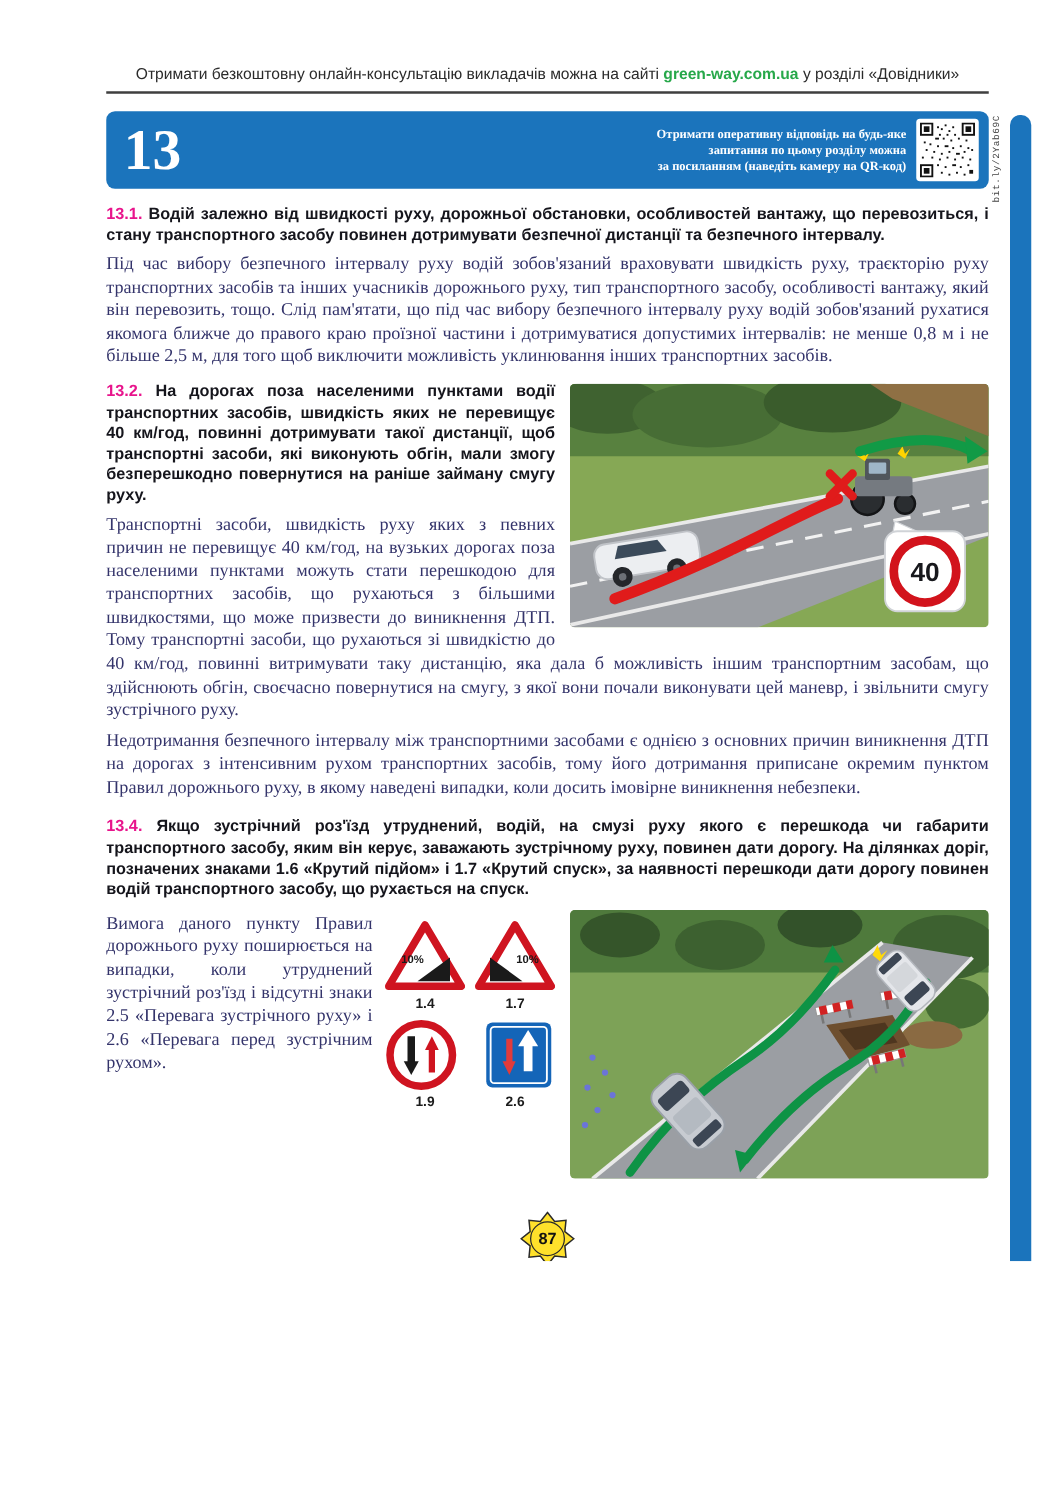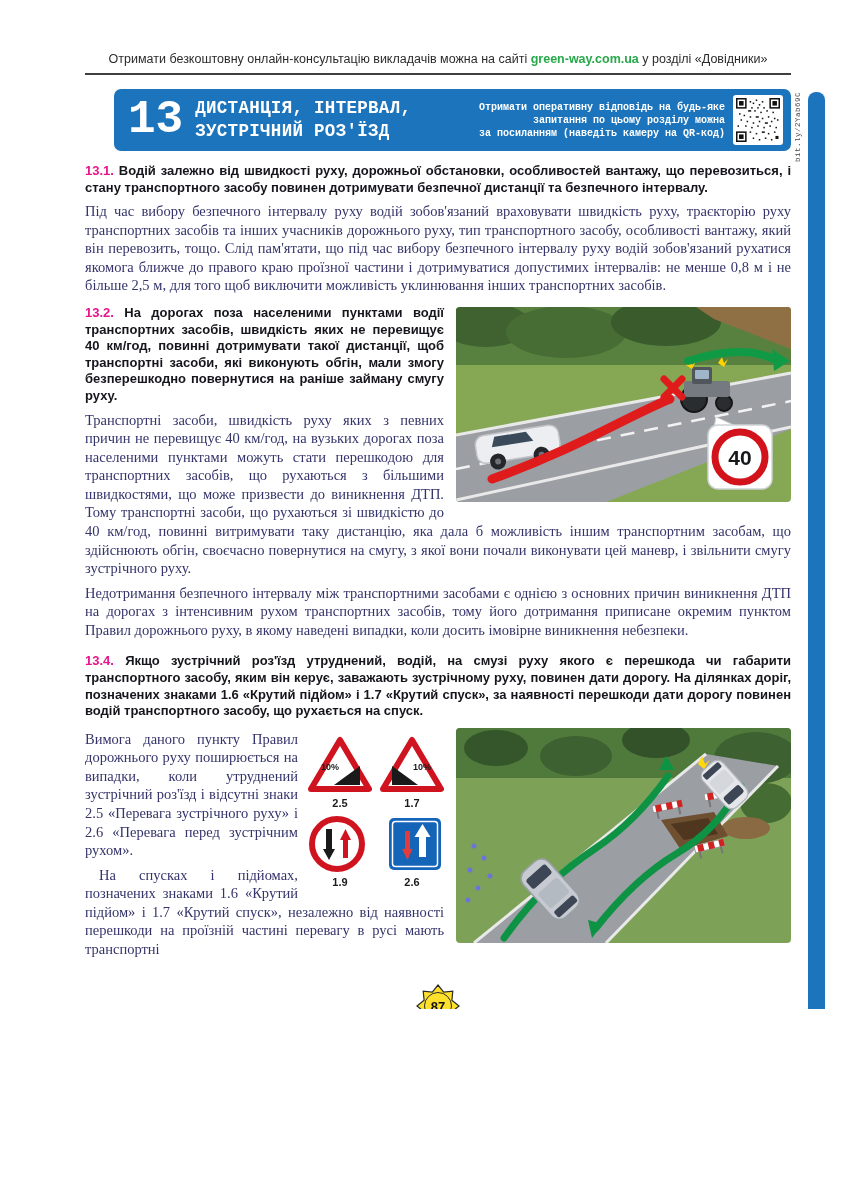--- a/index.html
+++ b/index.html
@@ -11,21 +11,21 @@
   .content { position:absolute; left:85px; top:0; width:706px; }
 
   
   .topheader { margin-top:52px; text-align:center; font:12.5px "Liberation Sans", sans-serif;
                color:#2b2b2b; padding-bottom:7px; border-bottom:2px solid #3f3f3f; }
   .topheader .site { color:#27a84a; font-weight:bold; }
 
   
   .banner { margin-top:14px; height:62px; background:#1b74bc; border-radius:7px;
             display:flex; align-items:center; padding:0 8px 0 14px; color:#fff;
-            font-family:Liberation Mono, monospace;margin-left:29px; }
+            font-family:Liberation Serif, serif; }
   .ch-num { font-size:46px; font-weight:bold; line-height:60px; margin-right:12px; }
   .ch-title { display:flex; flex-direction:column; justify-content:center; }
   .ch-title div { font-size:17.5px; font-weight:bold; letter-spacing:.3px; line-height:1.3; }
   .banner .spacer { flex:1; }
   .qr-note { text-align:right; font-size:10px; font-weight:bold; line-height:1.3; margin-right:8px; }
   .qr-box { width:50px; height:50px; background:#fff; border-radius:3px; padding:3px; flex:none; }
   .qr-box svg { width:44px; height:44px; display:block; }
   .qr-vert { position:absolute; left:794px; top:100px; height:62px;
              writing-mode:vertical-rl; transform:rotate(180deg);
              font:7.5px "Liberation Mono", monospace; color:#444; letter-spacing:.5px; }
@@ -66,24 +66,20 @@
   <div class="qr-vert">bit.ly/2Yab69C</div>
 
   <div class="content">
 
     <div class="topheader">
       <span>Отримати безкоштовну онлайн-консультацію викладачів можна на сайті </span><span class="site">green-way.com.ua</span><span> у розділі «Довідники»</span>
     </div>
 
     <div class="banner">
       <div class="ch-num">13</div>
-      <div class="ch-title">
-        <div>ДИСТАНЦІЯ, ІНТЕРВАЛ,</div>
-        <div>ЗУСТРІЧНИЙ РОЗ'ЇЗД</div>
-      </div>
       <div class="spacer"></div>
       <div class="qr-note">
         <div>Отримати оперативну відповідь на будь-яке</div>
         <div>запитання по цьому розділу можна</div>
         <div>за посиланням (наведіть камеру на QR-код)</div>
       </div>
       <div class="qr-box">
         <svg viewBox="0 0 29 29">
           <rect x="0" y="0" width="29" height="29" fill="#fff"></rect>
           <g fill="#111">
@@ -211,21 +207,21 @@
               <polygon points="26,49 52,49 52,30" fill="#1a1a1a"></polygon>
               <text x="22" y="34" text-anchor="middle" font-family="Liberation Sans, sans-serif" font-size="9" font-weight="bold" fill="#1a1a1a">10%</text>
             </svg>
             <svg width="64" height="58" viewBox="0 0 64 58">
               <path d="M32,4 L61,53 L3,53 Z" fill="#fff" stroke="#cf1420" stroke-width="6" stroke-linejoin="round"></path>
               <polygon points="12,30 12,49 38,49" fill="#1a1a1a"></polygon>
               <text x="42" y="34" text-anchor="middle" font-family="Liberation Sans, sans-serif" font-size="9" font-weight="bold" fill="#1a1a1a">10%</text>
             </svg>
           </div>
           <div class="sign-labels">
-            <div>2.5</div>
+            <div>1.4</div>
             <div>1.7</div>
           </div>
           <div class="sign-pair">
             <svg width="58" height="58" viewBox="0 0 58 58">
               <circle cx="29" cy="29" r="25" fill="#fff" stroke="#cf1420" stroke-width="6"></circle>
               <rect x="18" y="14" width="6" height="21" fill="#1a1a1a"></rect>
               <polygon points="15,34 27,34 21,45" fill="#1a1a1a"></polygon>
               <rect x="35" y="23" width="5" height="20" fill="#cf1420"></rect>
               <polygon points="32,25 43,25 37.5,14" fill="#cf1420"></polygon>
             </svg>
@@ -237,21 +233,20 @@
               <rect x="19" y="16" width="5" height="19" fill="#e23b3b"></rect>
               <polygon points="16,34 26.5,34 21.5,45" fill="#e23b3b"></polygon>
             </svg>
           </div>
           <div class="sign-labels">
             <div>1.9</div>
             <div>2.6</div>
           </div>
         </div>
         <p class="body-p" style="margin-top:2px;">Вимога даного пункту Правил дорожнього руху поширюється на випадки, коли утруднений зустрічний роз'їзд і відсутні знаки 2.5 «Перевага зустрічного руху» і 2.6 «Перевага перед зустрічним рухом».</p>
-        <p class="body-p indent">На спусках і підйомах, позначених знаками 1.6 «Крутий підйом» і 1.7 «Крутий спуск», незалежно від наявності перешкоди на проїзній частині перевагу в русі мають транспортні</p>
         <div class="clear"></div>
       </div>
       <figure class="img134">
         <svg viewBox="0 0 335 215">
           <rect width="335" height="215" fill="#7da257"></rect>
           <rect x="0" y="0" width="335" height="50" fill="#4f7a3c"></rect>
           <ellipse cx="40" cy="20" rx="32" ry="18" fill="#35552a"></ellipse>
           <ellipse cx="120" cy="28" rx="36" ry="20" fill="#3d6130"></ellipse>
           <ellipse cx="200" cy="12" rx="34" ry="18" fill="#33522a"></ellipse>
           <ellipse cx="300" cy="30" rx="42" ry="26" fill="#3d6130"></ellipse>

